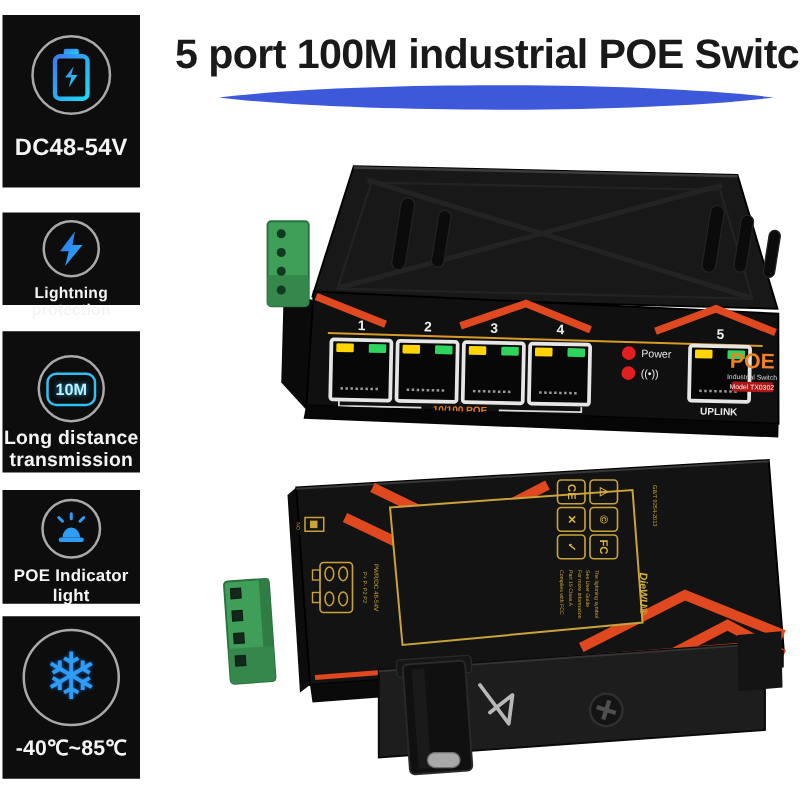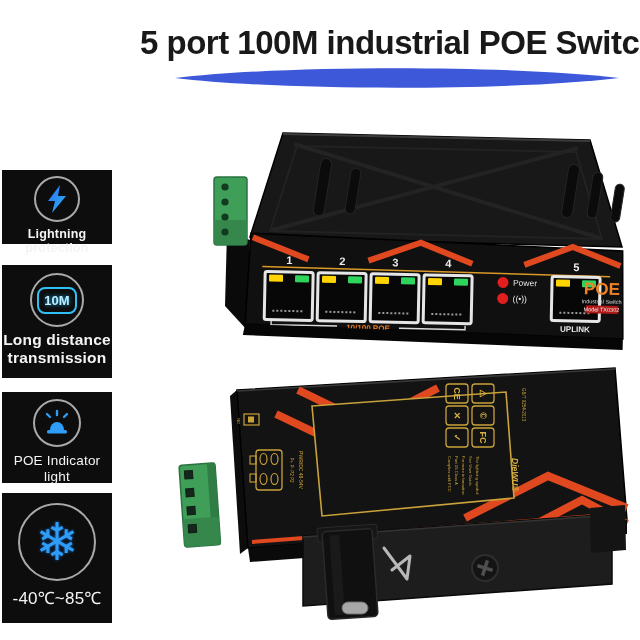--- a/index.html
+++ b/index.html
@@ -9,45 +9,61 @@
 
   
   .fcard{position:absolute;left:2px;width:110px;background:#0d0d0d;color:#f2f2f2;
          display:flex;flex-direction:column;align-items:center;justify-content:flex-start;}
   .fcircle{border:2px solid #a9a9a9;border-radius:50%;display:flex;align-items:center;justify-content:center;flex:0 0 auto;}
   .flabel{color:#f4f4f4;text-align:center;line-height:1.15;letter-spacing:.2px;}
   .b1{top:12px;height:138px;}   .b1 .fcircle{width:64px;height:64px;margin-top:16px;}
   .b1 .flabel{font-size:19px;font-weight:bold;margin-top:16px;}
   .b2{top:170px;height:74px;}   .b2 .fcircle{width:46px;height:46px;margin-top:6px;}
   .b2 .flabel{font-size:12.5px;font-weight:bold;margin-top:5px;}
-  .b3{top:265px;height:113px;}  .b3 .fcircle{width:54px;height:54px;margin-top:8px;}
+  .b3{top:265px;height:113px;justify-content:flex-end;}  .b3 .fcircle{width:54px;height:54px;margin-top:8px;}
   .b3 .flabel{font-size:15.5px;font-weight:bold;margin-top:4px;}
   .b4{top:392px;height:91px;}   .b4 .fcircle{width:48px;height:48px;margin-top:7px;}
-  .b4 .flabel{font-size:13.5px;font-weight:normal;margin-top:6px;}
+  .b4 .flabel{font-size:13.5px;font-weight:bold;margin-top:6px;}
   .b5{top:493px;height:130px;}  .b5 .fcircle{width:78px;height:78px;margin-top:10px;}
-  .b5 .flabel{font-size:17px;font-weight:normal;margin-top:8px;}
+  .b5 .flabel{font-size:17px;font-weight:bold;margin-top:8px;}
   .badge10m{border:2.5px solid #2fc1f5;border-radius:8px;color:#bfeffd;font-size:13px;font-weight:bold;
             padding:4px 5px;text-shadow:0 0 4px #1aa7e8;}
   .snow{font-size:52px;line-height:1;color:#2f9df5;text-shadow:0 0 3px #1565c0;}
 
   
   .title{position:absolute;left:140px;top:24px;width:500px;text-align:center;
          font-size:33px;font-weight:bold;color:#191919;letter-spacing:-.5px;white-space:nowrap;}
   .swoosh{position:absolute;left:172px;top:68px;}
 
   
   .devA{position:absolute;left:172px;top:92px;}
   .devB{position:absolute;left:160px;top:358px;}
   svg text{font-family:"Liberation Sans",sans-serif;}
 </style>
 </head>
 <body>
 
 <div class="stage">
 
+  <div class="fcard b1">
+    <div class="fcircle">
+      <svg width="34" height="44" viewBox="0 0 34 44">
+        <defs>
+            <linearGradient id="batg" x1="0" y1="0" x2="1" y2="1">
+          <stop offset="0" stop-color="#3d7bf0"></stop>
+              <stop offset="1" stop-color="#19dcf8"></stop>
+            </linearGradient>
+          </defs>
+        <rect x="11" y="1" width="12" height="5" rx="1.5" fill="url(#batg)"></rect>
+        <rect x="4" y="7" width="26" height="34" rx="4" fill="none" stroke="url(#batg)" stroke-width="3.5"></rect>
+        <path d="M19 15 L12 24 L17 24 L15 32 L22 22 L17 22 Z" fill="url(#batg)"></path>
+      </svg>
+    </div>
+    <div class="flabel">DC48-54V</div>
+  </div>
 
   <div class="fcard b2">
     <div class="fcircle">
       <svg width="26" height="30" viewBox="0 0 26 30">
         <defs>
             <linearGradient id="ltg" x1="0" y1="0" x2="1" y2="1">
           <stop offset="0" stop-color="#2f6df0"></stop>
               <stop offset="1" stop-color="#27b6f7"></stop>
             </linearGradient>
           </defs>

